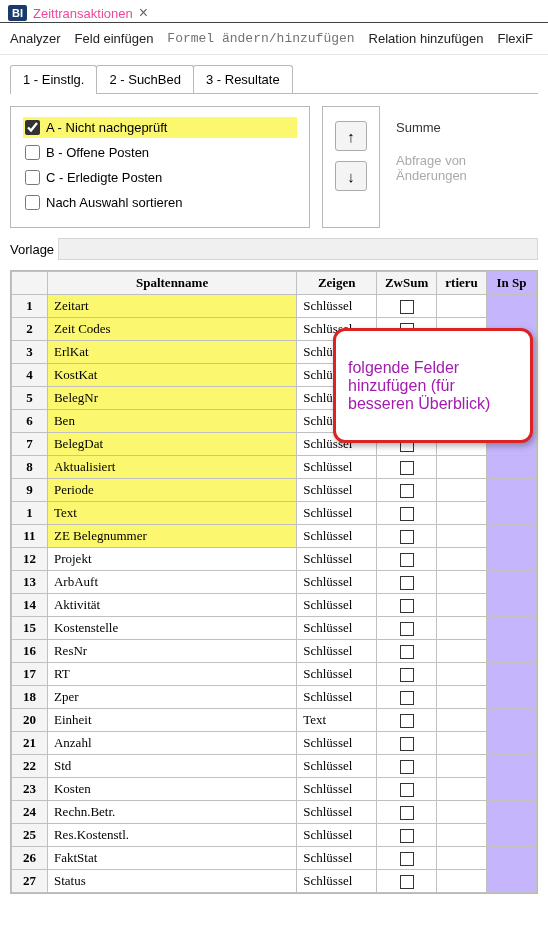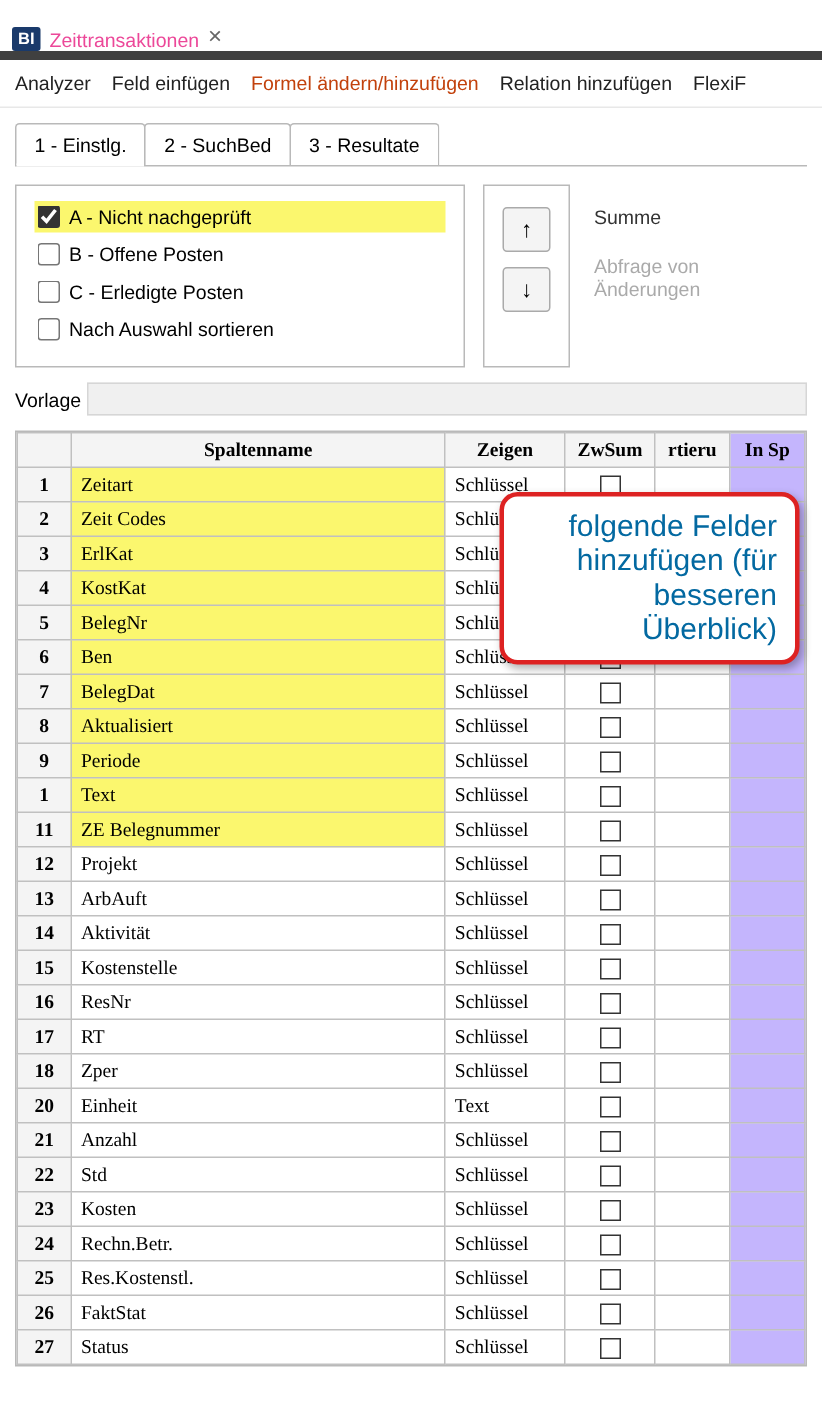--- a/index.html
+++ b/index.html
@@ -1,24 +1,24 @@
 <!DOCTYPE html>
 <html><head>
 <meta charset="utf-8">
 <style>
   * { box-sizing: border-box; margin: 0; padding: 0; }
   body { font-family: 'Segoe UI', Tahoma, Arial, sans-serif; font-size: 13px; background: #fff; width: 548px; height: 938px; overflow: hidden; position: relative; }
   
-  .tab-header { display: flex; align-items: flex-end; padding: 16px 8px 0 8px; border-bottom: 6px solid #404040; background: #fff; }
+  .tab-header { display: flex; align-items: center; padding: 4px 8px 0 8px; border-bottom: 1px solid #404040; background: #fff; }
   .tab-badge { background: #1a3a6b; color: #fff; font-weight: bold; font-size: 11px; padding: 2px 4px; margin-right: 6px; border-radius: 2px; }
   .tab-title { font-weight: 500; color: #ec4899; }
   .tab-close { margin-left: 6px; color: #666; font-size: 16px; cursor: pointer; }
   
   .menubar { display: flex; gap: 14px; padding: 8px 10px; border-bottom: 1px solid #e8e8e8; color: #222; }
-  .menubar .disabled { color: #c2410c; }
+  .menubar .disabled { color: #737373; font-family: Liberation Mono, monospace; }
   .menubar span { cursor: pointer; white-space: nowrap; }
   
   .content { padding: 10px 10px 0 10px; }
   
   .sub-tabs { display: flex; border-bottom: 1px solid #b9b9b9; margin-bottom: 12px; }
   .sub-tab { padding: 6px 12px; border: 1px solid #b9b9b9; border-bottom: none; margin-right: -1px; background: #fff; cursor: pointer; border-radius: 3px 3px 0 0; }
   .sub-tab.active { background: #fff; position: relative; font-weight: 500; }
   .sub-tab.active::after { content:""; position:absolute; left:0; right:0; bottom:-1px; height:2px; background:#fff; }
   
   .panel-row { display: flex; gap: 12px; margin-bottom: 10px; }
@@ -42,21 +42,21 @@
   .grid-wrap { border: 1px solid #b9b9b9; position: relative; }
   table { border-collapse: collapse; width: 100%; font-size: 13px; font-family: Liberation Serif, serif; }
   th, td { border: 1px solid #c0c0c0; padding: 3px 6px; text-align: left; height: 22px; background: #fff; }
   th { background: #f4f4f4; font-weight: 600; text-align: center; }
   th:first-child, td:first-child { text-align: center; width: 36px; font-weight: 600; background: #f4f4f4; }
   td.hl { background: #fbf76e; }
   td.chk { text-align: center; }
   td.chk .box { display: inline-block; width: 14px; height: 14px; border: 1px solid #333; vertical-align: middle; }
   th.shade, td.shade { background: #c4b5fd; text-align: center; }
   
-  .callout { position: absolute; top: 328px; left: 333px; width: 200px; height: 115px; background: #fff; border: 3px solid #d22; border-radius: 12px; box-shadow: 2px 3px 6px rgba(0,0,0,0.3); display: flex; align-items: center; justify-content: center; text-align: right; padding: 12px; font-size: 20px; color: #0369a1; z-index: 50; }
+  .callout { position: absolute; top: 328px; left: 333px; width: 200px; height: 115px; background: #fff; border: 3px solid #d22; border-radius: 12px; box-shadow: 2px 3px 6px rgba(0,0,0,0.3); display: flex; align-items: center; justify-content: center; text-align: left; padding: 12px; font-size: 16px; color: #a21caf; z-index: 50; }
   
   .c-spalte { width: 250px; }
   .c-zeigen { width: 80px; }
   .c-zwsum { width: 60px; }
   .c-sort { width: 50px; }
   .c-insp { width: 50px; }
 </style>
 </head>
 <body>
 

